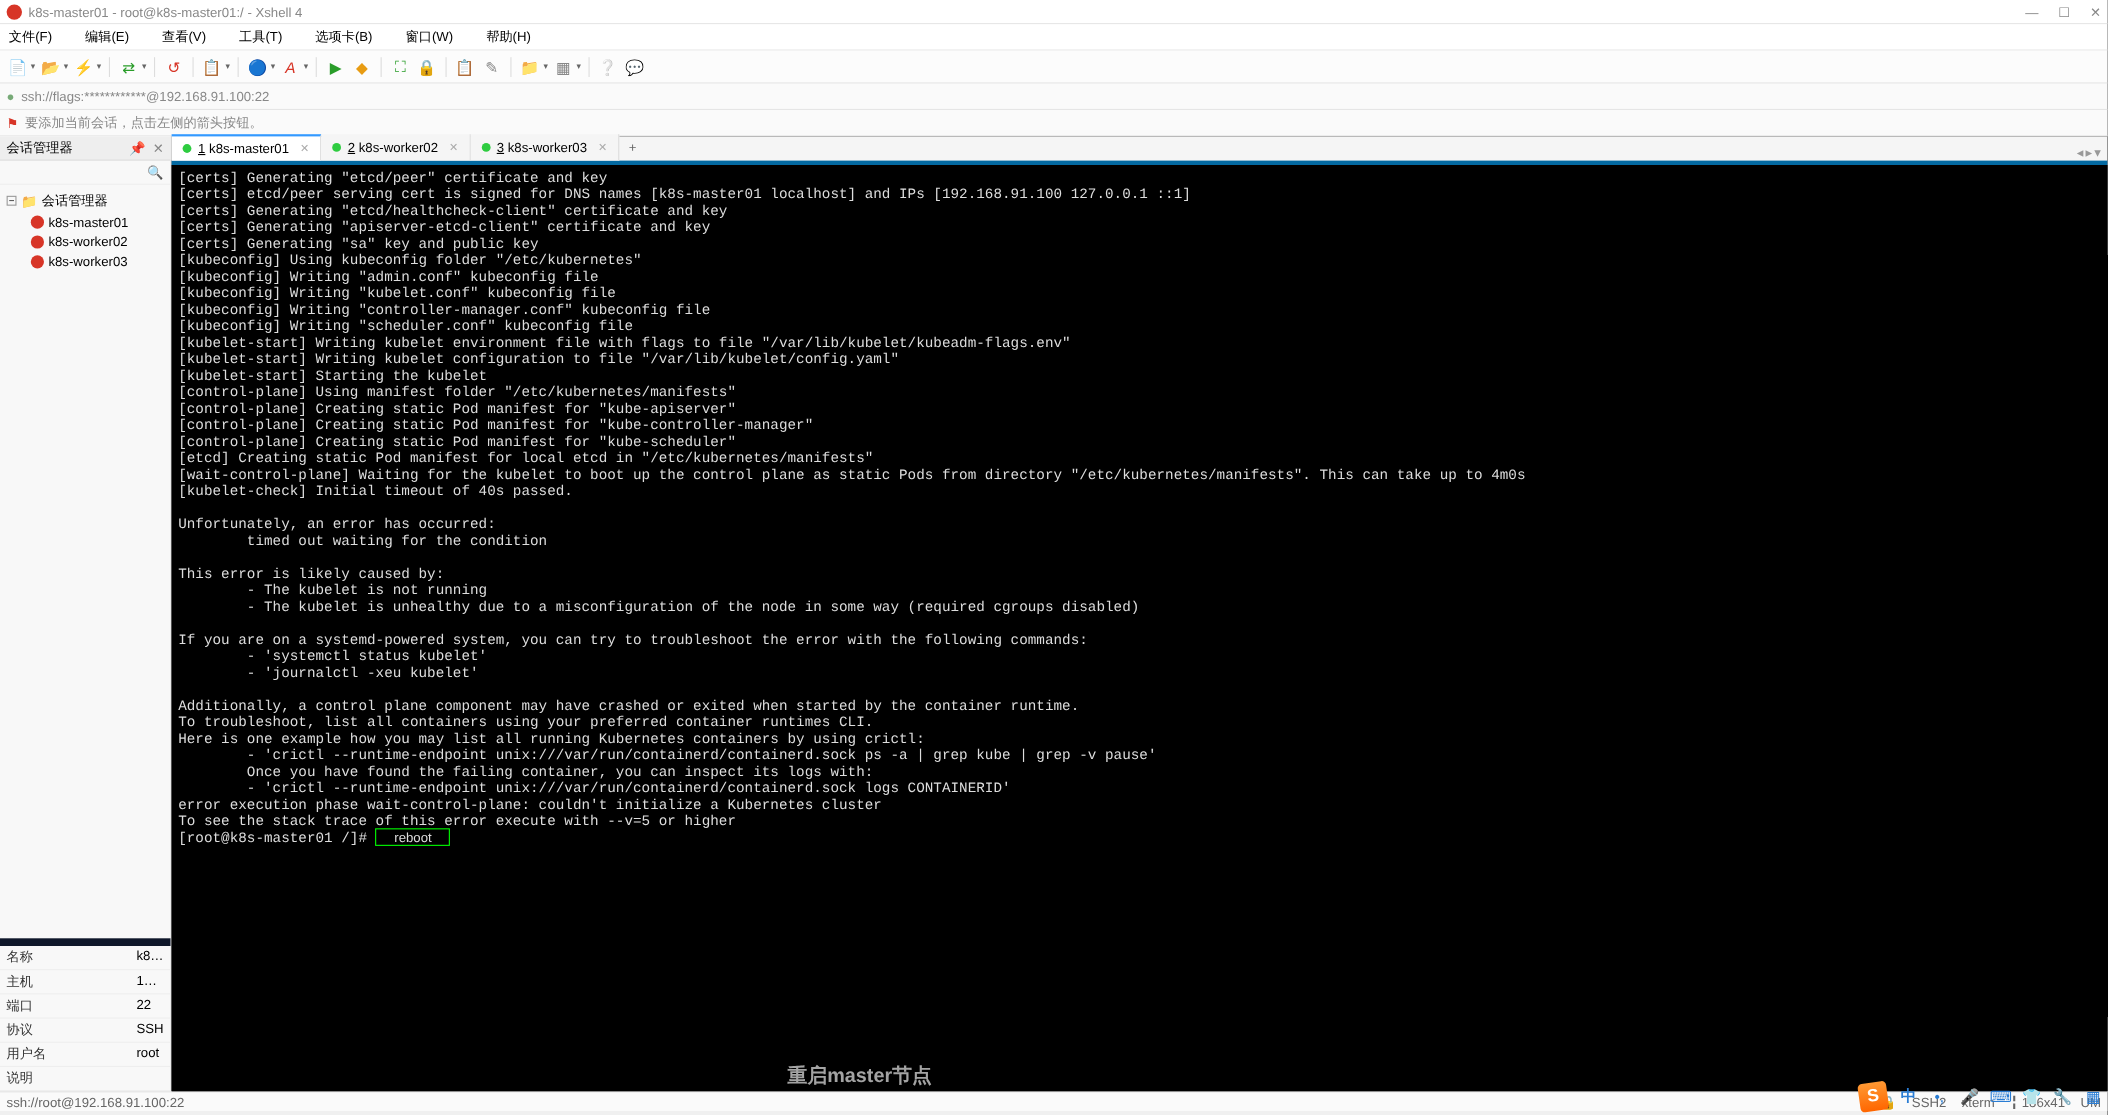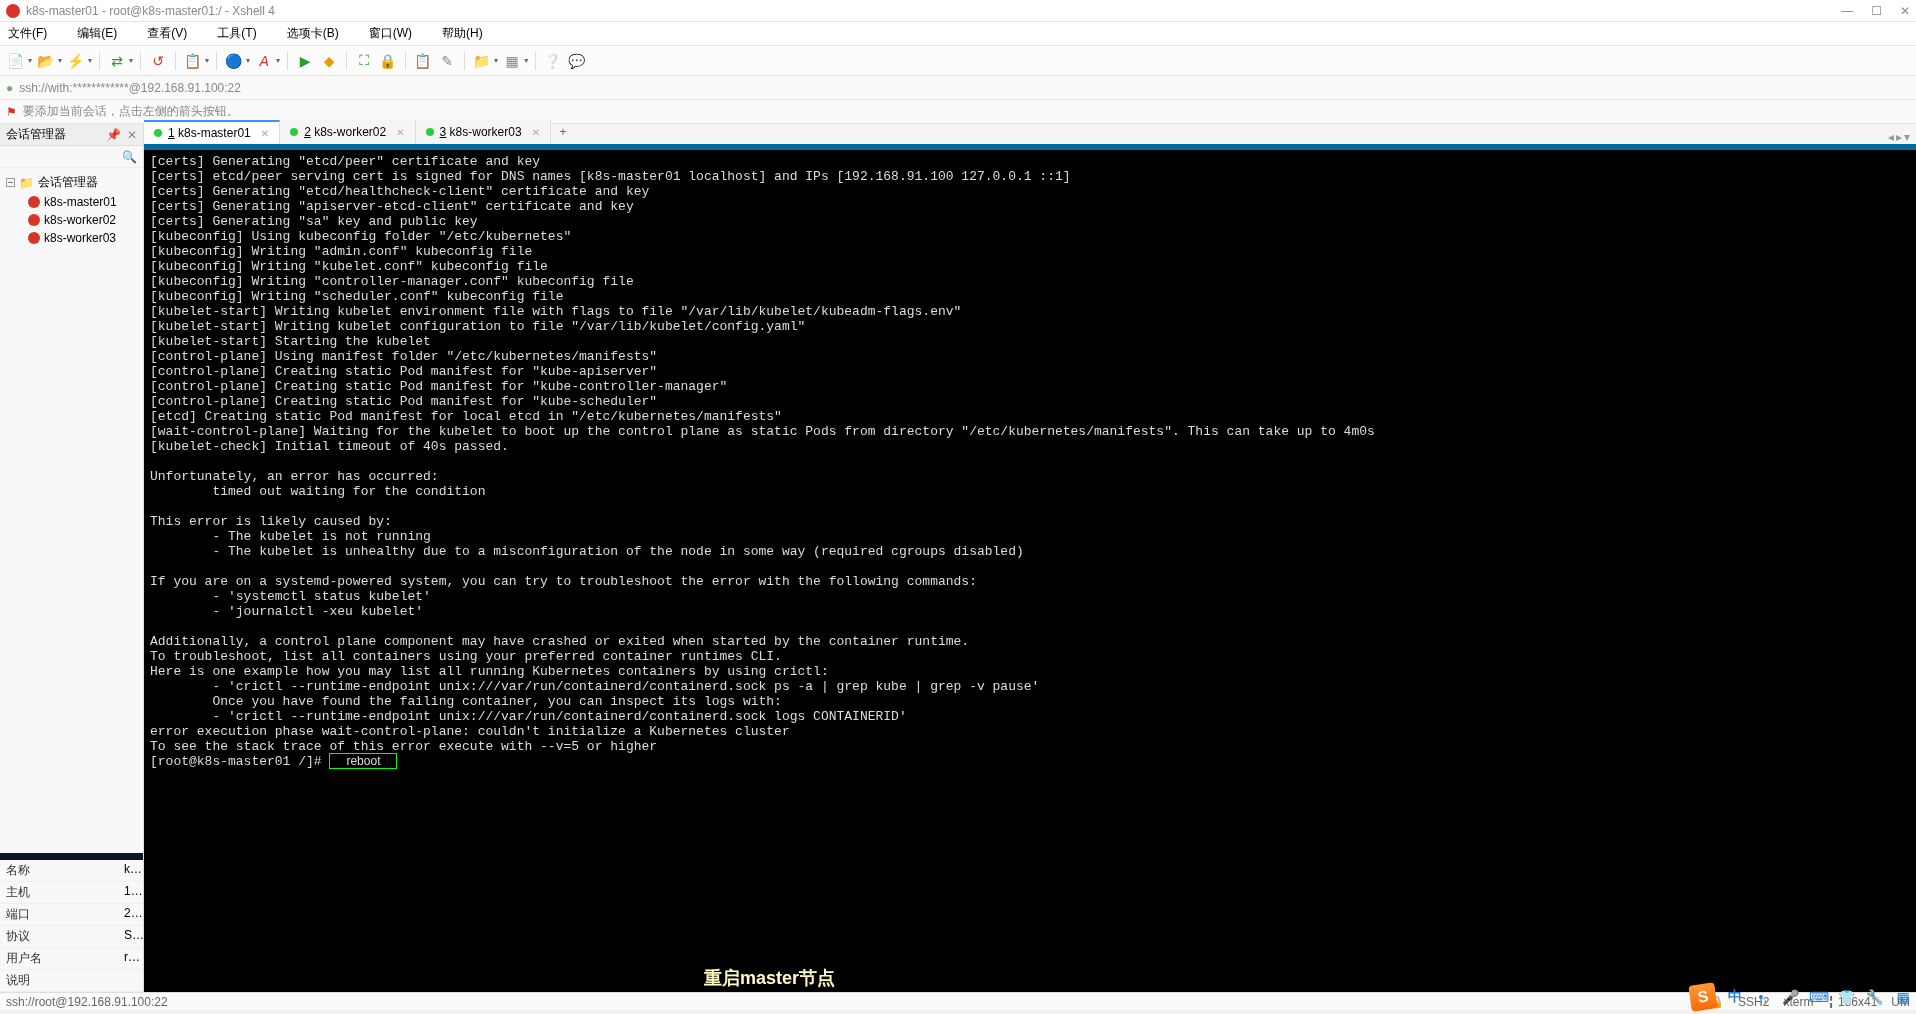--- a/index.html
+++ b/index.html
@@ -12,45 +12,45 @@
 .menubar { height: 24px; background: #fff; display: flex; align-items: center; padding: 0 8px; gap: 30px; border-bottom: 1px solid #e5e5e5; }
 .menubar span { cursor: pointer; }
 .toolbar { height: 30px; background: #fcfcfc; display: flex; align-items: center; padding: 0 6px; gap: 4px; border-bottom: 1px solid #e0e0e0; }
 .tool-ico { width: 20px; height: 20px; display: flex; align-items: center; justify-content: center; cursor: pointer; font-size: 14px; }
 .tool-dd { font-size: 8px; color: #666; margin-left: -2px; }
 .tool-sep { width: 1px; height: 18px; background: #ddd; margin: 0 3px; }
 .addrbar { height: 24px; background: #fafafa; display: flex; align-items: center; padding: 0 6px; border-bottom: 1px solid #e5e5e5; color: #888; gap: 6px; }
 .hintbar { height: 24px; background: #fafafa; display: flex; align-items: center; padding: 0 6px; border-bottom: 1px solid #e5e5e5; color: #888; gap: 6px; }
 .hint-ico { color: #d73527; font-size: 12px; }
 .main { display: flex; height: calc(100vh - 146px); }
-.sidebar { width: 144px; background: #f8f8f8; border-right: 1px solid #ddd; display: flex; flex-direction: column; }
+.sidebar { width: 156px; background: #f8f8f8; border-right: 1px solid #ddd; display: flex; flex-direction: column; }
 .side-title { height: 22px; display: flex; align-items: center; justify-content: space-between; padding: 0 6px; background: #eee; border-bottom: 1px solid #ddd; }
 .side-ctrl { display: flex; gap: 6px; color: #888; }
 .side-search { height: 22px; display: flex; align-items: center; justify-content: flex-end; padding: 0 6px; border-bottom: 1px solid #eee; color: #aaa; }
 .tree { padding: 4px; flex: 0 0 auto; }
 .tree-root { display: flex; align-items: center; gap: 4px; padding: 2px; }
 .tree-root .exp { font-size: 9px; border: 1px solid #999; width: 9px; height: 9px; display: flex; align-items: center; justify-content: center; line-height: 7px; }
 .folder-ico { color: #e8b13d; }
 .tree-item { display: flex; align-items: center; gap: 4px; padding: 2px 2px 2px 24px; cursor: pointer; }
 .host-ico { width: 12px; height: 12px; background: #d73527; border-radius: 50%; display: inline-block; }
 .props { border-top: 7px solid #0f172a; }
 .prop-row { display: flex; border-bottom: 1px solid #eee; }
 .prop-row > div:first-child { width: 78px; padding: 2px 6px; color: #333; }
 .prop-row > div:last-child { flex: 1; padding: 2px 6px; overflow: hidden; white-space: nowrap; text-overflow: ellipsis; margin-left: 40px; }
 .content { flex: 1; display: flex; flex-direction: column; background: #000; }
-.tabs { height: 26px; background: #f5f5f5; display: flex; align-items: flex-end; border-bottom: 6px solid #0369a1; }
+.tabs { height: 26px; background: #f5f5f5; display: flex; align-items: flex-end; border-bottom: 4px solid #0369a1; }
 .tab { height: 24px; padding: 0 10px; display: flex; align-items: center; gap: 6px; cursor: pointer; border-right: 1px solid #ddd; background: #f5f5f5; position: relative; }
 .tab.active { background: #fff; border-top: 2px solid #3399ff; }
 .tab .dot { width: 8px; height: 8px; border-radius: 50%; background: #2ecc40; position: relative; }
 .tab .x { color: #aaa; font-size: 10px; margin-left: 4px; }
 .tab-add { width: 24px; height: 24px; display: flex; align-items: center; justify-content: center; cursor: pointer; color: #666; }
 .tab-nav { margin-left: auto; display: flex; align-items: center; gap: 2px; padding-right: 6px; color: #999; }
 .terminal { flex: 1; background: #000; color: #ddd; font-family: Consolas, "Courier New", monospace; font-size: 13px; line-height: 15px; padding: 4px 6px; white-space: pre; overflow: hidden; position: relative; }
 .terminal .boxed { border: 1px solid #0f0; padding: 0 16px; }
-.terminal .annot { color: #fef9c3; font-weight: bold; font-size: 18px; position: absolute; }
+.terminal .annot { color: #a3a3a3; font-weight: bold; font-size: 18px; position: absolute; }
 .statusbar { height: 18px; background: #fafafa; border-top: 1px solid #ddd; display: flex; align-items: center; padding: 0 6px; color: #666; gap: 14px; }
 .statusbar .spacer { flex: 1; }
 .overlay-br { position: fixed; right: 4px; bottom: 4px; display: flex; align-items: center; gap: 10px; color: #2a6; }
 .overlay-br .ico { width: 18px; height: 18px; display: flex; align-items: center; justify-content: center; font-size: 14px; }
 .sogou { width: 26px; height: 26px; background: linear-gradient(#ff9933,#ff6600); border-radius: 4px; color: #fff; font-weight: bold; display: flex; align-items: center; justify-content: center; font-size: 16px; transform: rotate(-8deg); }
 </style>
 </head>
 <body>
 
 <div class="titlebar">
@@ -107,21 +107,21 @@
     <div class="tool-dd">▾</div>
   <div class="tool-ico" style="color:#888">▦</div>
     <div class="tool-dd">▾</div>
   <div class="tool-sep"></div>
   <div class="tool-ico" style="color:#4a90d9">❔</div>
   <div class="tool-ico" style="color:#888">💬</div>
 </div>
 
 <div class="addrbar">
   <span style="color:#7a7">●</span>
-  <span>ssh://with:************@192.168.91.100:22</span>
+  <span>ssh://flags:************@192.168.91.100:22</span>
 </div>
 
 <div class="hintbar">
   <span class="hint-ico">⚑</span>
   <span>要添加当前会话，点击左侧的箭头按钮。</span>
 </div>
 
 <div class="main">
 
   <div class="sidebar">

